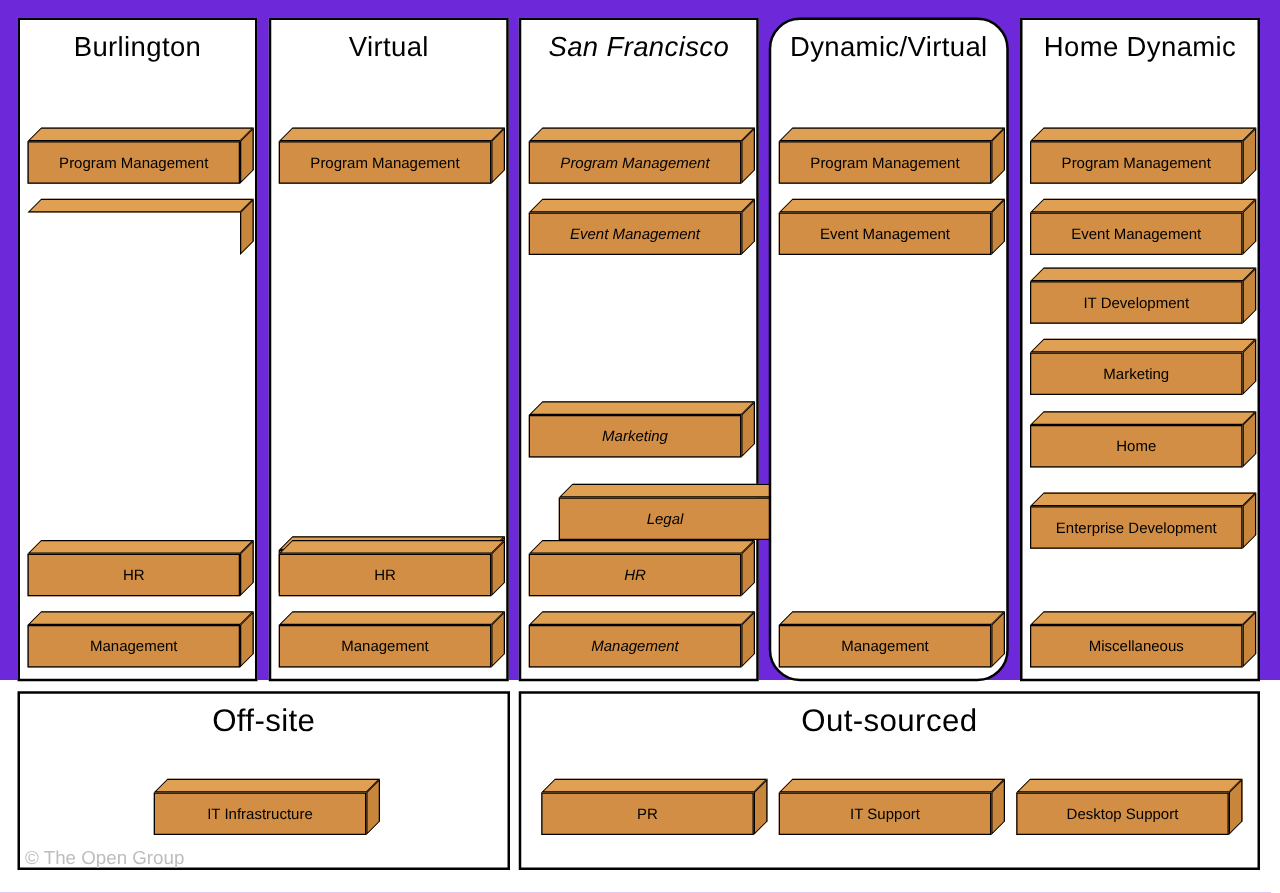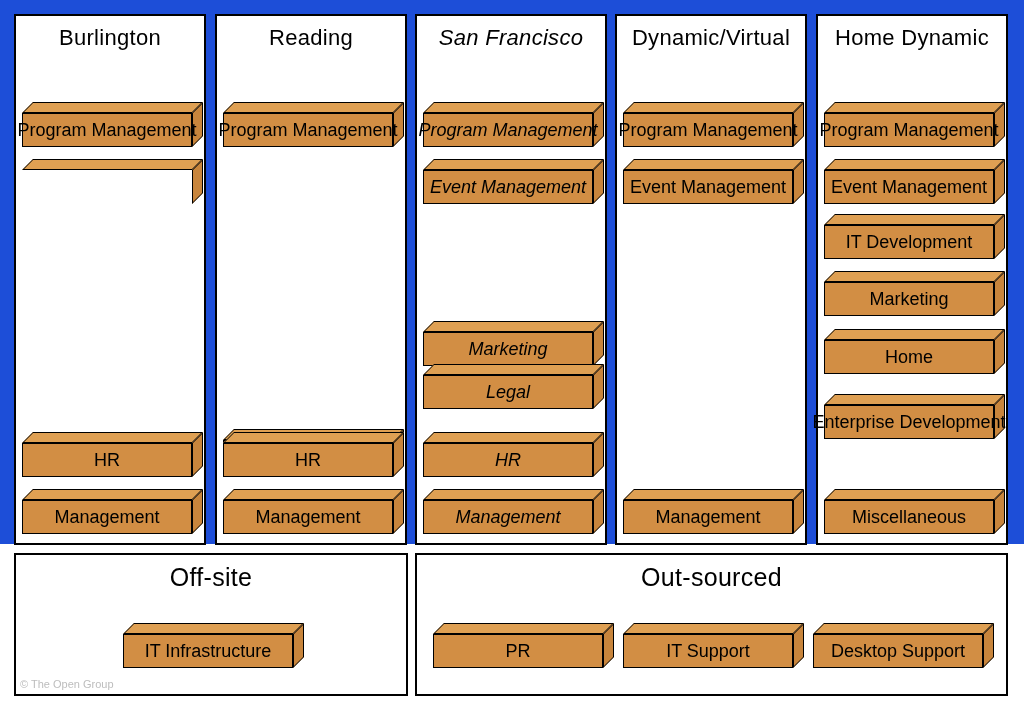--- a/index.html
+++ b/index.html
@@ -3,21 +3,21 @@
 <meta charset="utf-8">
 <style>
   * { box-sizing: border-box; }
   html, body {
     margin: 0; padding: 0;
     width: 1024px; height: 714px;
     background: #ffffff;
     font-family: "Liberation Sans", sans-serif;
     overflow: hidden;
   }
-  #canvas { position: relative; width: 1024px; height: 544px; background: #1d4ed8; }
+  #canvas { position: relative; width: 1024px; height: 544px; background: #6d28d9; }
 
   .panel {
     position: absolute;
     background: var(--panel-bg, #fff);
     border: 2px solid var(--panel-border, #000);
   }
   .panel-title {
     margin: 0;
     padding-top: 9px;
     text-align: center;
@@ -55,38 +55,38 @@
     transform-origin: 0 0;
   }
   .face-front {
     left: 0; top: var(--d);
     width: calc(100% - var(--d)); height: calc(100% - var(--d));
     background: var(--brick-front, #d28e44);
     border: 1.5px solid var(--brick-border, #000);
     display: flex; align-items: center; justify-content: center;
   }
   .brick-label {
-    font-size: 18px;
+    font-size: 12px;
     color: var(--text, #000);
     white-space: nowrap;
   }
 
   #copyright {
     position: absolute;
     left: 20px; top: 678px;
-    font-size: 11px;
+    font-size: 15px;
     color: var(--copyright, #bdbdbd);
     z-index: 5;
   }
 
   
   #panel-burlington { left: 14px;  top: 14px; width: 192px; height: 531px; }
   #panel-reading    { left: 215px; top: 14px; width: 192px; height: 531px; }
   #panel-sf         { left: 415px; top: 14px; width: 192px; height: 531px; font-style: italic; }
-  #panel-dynamic    { left: 615px; top: 14px; width: 192px; height: 531px; }
+  #panel-dynamic    { left: 615px; top: 14px; width: 192px; height: 531px; border-radius: 25px; }
   #panel-home       { left: 816px; top: 14px; width: 192px; height: 531px; }
   #panel-offsite    { left: 14px;  top: 553px; width: 394px; height: 143px; }
   #panel-outsourced { left: 415px; top: 553px; width: 593px; height: 143px; }
 </style>
 </head>
 <body>
 
 <div id="canvas">
 
   <section class="panel" id="panel-burlington">
@@ -114,21 +114,21 @@
           <div class="face face-top"></div>
           <div class="face face-side"></div>
           <div class="face face-front">
             <span class="brick-label">Management</span>
           </div>
         </div>
       </div>
   </section>
 
   <section class="panel" id="panel-reading">
-    <h2 class="panel-title">Reading</h2>
+    <h2 class="panel-title">Virtual</h2>
     <div>
         <div class="brick" style="top: 86px;">
           <div class="face face-top"></div>
           <div class="face face-side"></div>
           <div class="face face-front">
             <span class="brick-label">Program Management</span>
           </div>
         </div>
         <div class="brick" style="top: 381px; margin-top: 32px;">
           <div class="face face-top"></div>
@@ -171,21 +171,21 @@
             <span class="brick-label">Event Management</span>
           </div>
         </div>
         <div class="brick" style="top: 305px;">
           <div class="face face-top"></div>
           <div class="face face-side"></div>
           <div class="face face-front">
             <span class="brick-label">Marketing</span>
           </div>
         </div>
-        <div class="brick" style="top: 348px;">
+        <div class="brick" style="top: 371px; margin-left: 24px;">
           <div class="face face-top"></div>
           <div class="face face-side"></div>
           <div class="face face-front">
             <span class="brick-label">Legal</span>
           </div>
         </div>
         <div class="brick" style="top: 416px;">
           <div class="face face-top"></div>
           <div class="face face-side"></div>
           <div class="face face-front">

